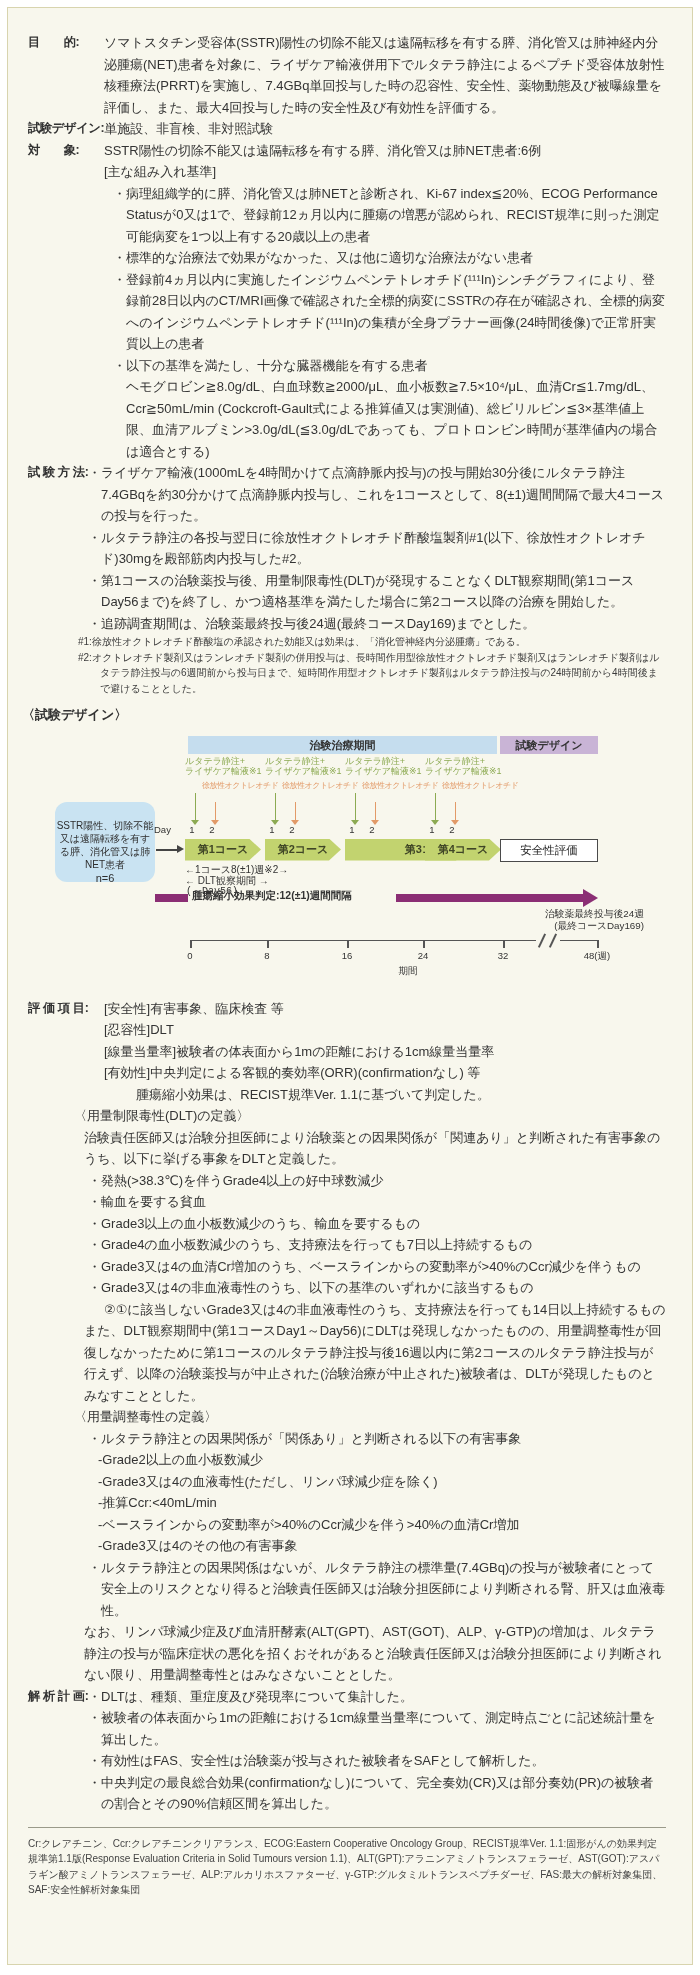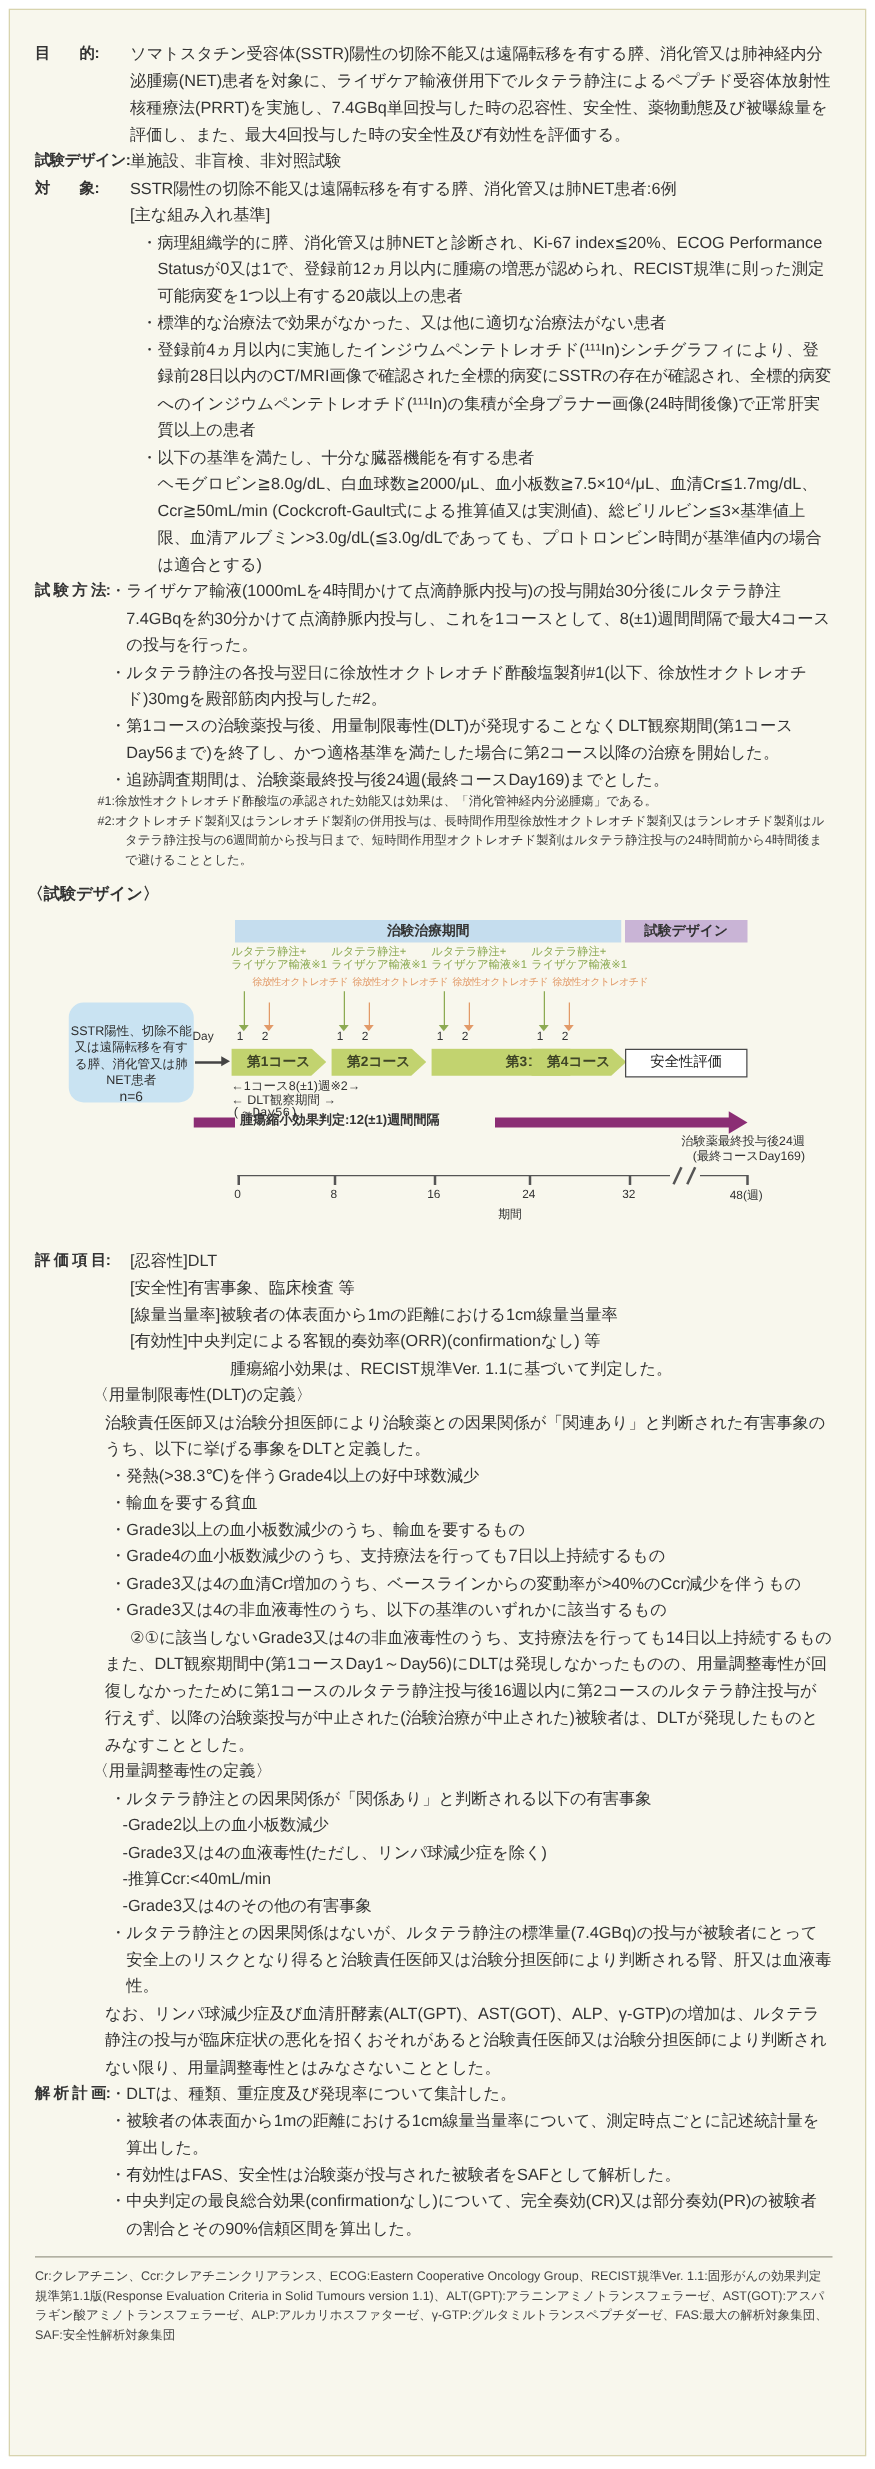--- a/index.html
+++ b/index.html
@@ -8,21 +8,21 @@
     border:1px solid var(--panel-border);padding:24px 26px 14px 20px;color:var(--text);}
   .row{display:flex;align-items:flex-start;}
   .row.gap{margin-top:14px;}
   .lab{flex:0 0 76px;font-weight:bold;font-size:12.3px;line-height:21.5px;letter-spacing:-0.4px;white-space:nowrap;}
   .cnt{flex:1 1 auto;min-width:0;}
   .cnt>div{font-size:13px;line-height:21.5px;}
   .t-p{margin-left:0;}
   .t-b1{margin-left:9px;padding-left:13px;text-indent:-13px;}
   .t-b2{margin-left:-16px;padding-left:13px;text-indent:-13px;}
   .t-sub{margin-left:22px;}
-  .t-sub2{margin-left:80px;}
+  .t-sub2{margin-left:32px;}
   .t-h{margin-left:-30px;}
   .t-pl{margin-left:-20px;}
   .t-circ{margin-left:0;padding-left:13px;text-indent:-13px;}
   .t-dash{margin-left:-6px;padding-left:7px;text-indent:-7px;}
   .t-note{margin-left:-26px;padding-left:22px;text-indent:-22px;font-size:10px !important;line-height:15.5px !important;color:#3c3c3c;}
   .t-note:first-of-type{margin-top:3px;}
   .full{display:block;}
   .t-dh{font-weight:bold;font-size:13px;line-height:21.5px;margin:8px 0 10px -6px;}
   .t-ref{margin-left:17px;font-size:10px;line-height:15.5px;color:#3c3c3c;}
   .t-foot{font-size:10px;line-height:15.5px;color:#444;}
@@ -205,40 +205,41 @@
         <div class="tick" style="left: 475px;"></div>
         <div class="tick-lab" style="left: 455px;">32</div>
         <div class="tick" style="left: 569px;"></div>
         <div class="tick-lab" style="left: 549px;">48(週)</div>
       </div>
     <div class="axis-caption">期間</div>
   </div>
     <div class="row gap">
       <div class="lab">評 価 項 目:</div>
       <div class="cnt">
+        <div class="t-p">[安全性]有害事象、臨床検査 等</div>
         <div class="t-p">[忍容性]DLT</div>
-        <div class="t-p">[安全性]有害事象、臨床検査 等</div>
         <div class="t-p">[線量当量率]被験者の体表面から1mの距離における1cm線量当量率</div>
         <div class="t-p">[有効性]中央判定による客観的奏効率(ORR)(confirmationなし) 等</div>
         <div class="t-sub2">腫瘍縮小効果は、RECIST規準Ver. 1.1に基づいて判定した。</div>
         <div class="t-h">〈用量制限毒性(DLT)の定義〉</div>
         <div class="t-pl">治験責任医師又は治験分担医師により治験薬との因果関係が「関連あり」と判断された有害事象のうち、以下に挙げる事象をDLTと定義した。</div>
         <div class="t-b2">・発熱(&gt;38.3℃)を伴うGrade4以上の好中球数減少</div>
         <div class="t-b2">・輸血を要する貧血</div>
         <div class="t-b2">・Grade3以上の血小板数減少のうち、輸血を要するもの</div>
         <div class="t-b2">・Grade4の血小板数減少のうち、支持療法を行っても7日以上持続するもの</div>
         <div class="t-b2">・Grade3又は4の血清Cr増加のうち、ベースラインからの変動率が&gt;40%のCcr減少を伴うもの</div>
         <div class="t-b2">・Grade3又は4の非血液毒性のうち、以下の基準のいずれかに該当するもの</div>
         <div class="t-circ">②①に該当しないGrade3又は4の非血液毒性のうち、支持療法を行っても14日以上持続するもの</div>
         <div class="t-pl">また、DLT観察期間中(第1コースDay1～Day56)にDLTは発現しなかったものの、用量調整毒性が回復しなかったために第1コースのルタテラ静注投与後16週以内に第2コースのルタテラ静注投与が行えず、以降の治験薬投与が中止された(治験治療が中止された)被験者は、DLTが発現したものとみなすこととした。</div>
         <div class="t-h">〈用量調整毒性の定義〉</div>
         <div class="t-b2">・ルタテラ静注との因果関係が「関係あり」と判断される以下の有害事象</div>
         <div class="t-dash">-Grade2以上の血小板数減少</div>
         <div class="t-dash">-Grade3又は4の血液毒性(ただし、リンパ球減少症を除く)</div>
         <div class="t-dash">-推算Ccr:&lt;40mL/min</div>
+        <div class="t-dash">-ベースラインからの変動率が&gt;40%のCcr減少を伴う&gt;40%の血清Cr増加</div>
         <div class="t-dash">-Grade3又は4のその他の有害事象</div>
         <div class="t-b2">・ルタテラ静注との因果関係はないが、ルタテラ静注の標準量(7.4GBq)の投与が被験者にとって安全上のリスクとなり得ると治験責任医師又は治験分担医師により判断される腎、肝又は血液毒性。</div>
         <div class="t-pl">なお、リンパ球減少症及び血清肝酵素(ALT(GPT)、AST(GOT)、ALP、γ-GTP)の増加は、ルタテラ静注の投与が臨床症状の悪化を招くおそれがあると治験責任医師又は治験分担医師により判断されない限り、用量調整毒性とはみなさないこととした。</div>
       </div>
     </div>
     <div class="row">
       <div class="lab">解 析 計 画:</div>
       <div class="cnt">
         <div class="t-b2">・DLTは、種類、重症度及び発現率について集計した。</div>
         <div class="t-b2">・被験者の体表面から1mの距離における1cm線量当量率について、測定時点ごとに記述統計量を算出した。</div>

